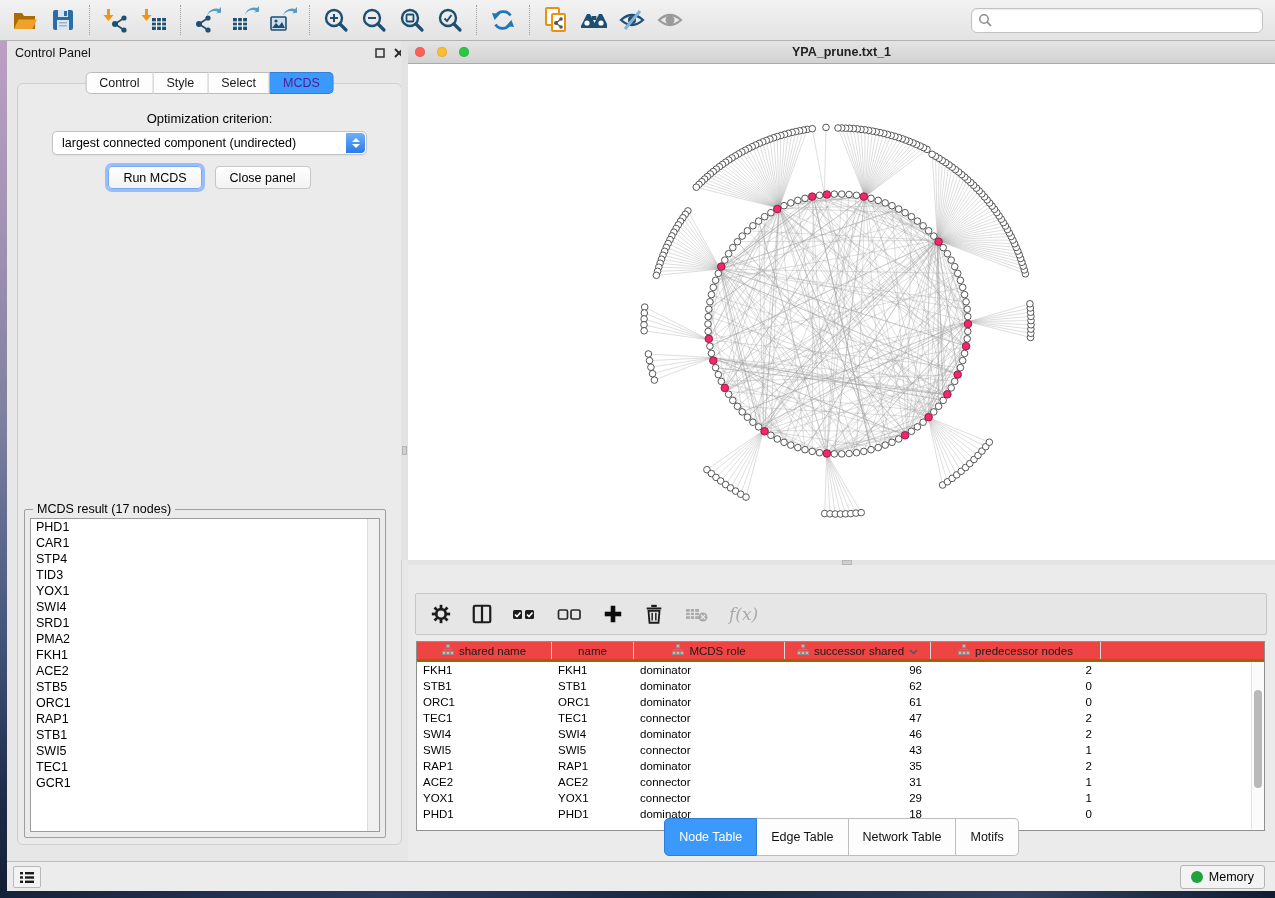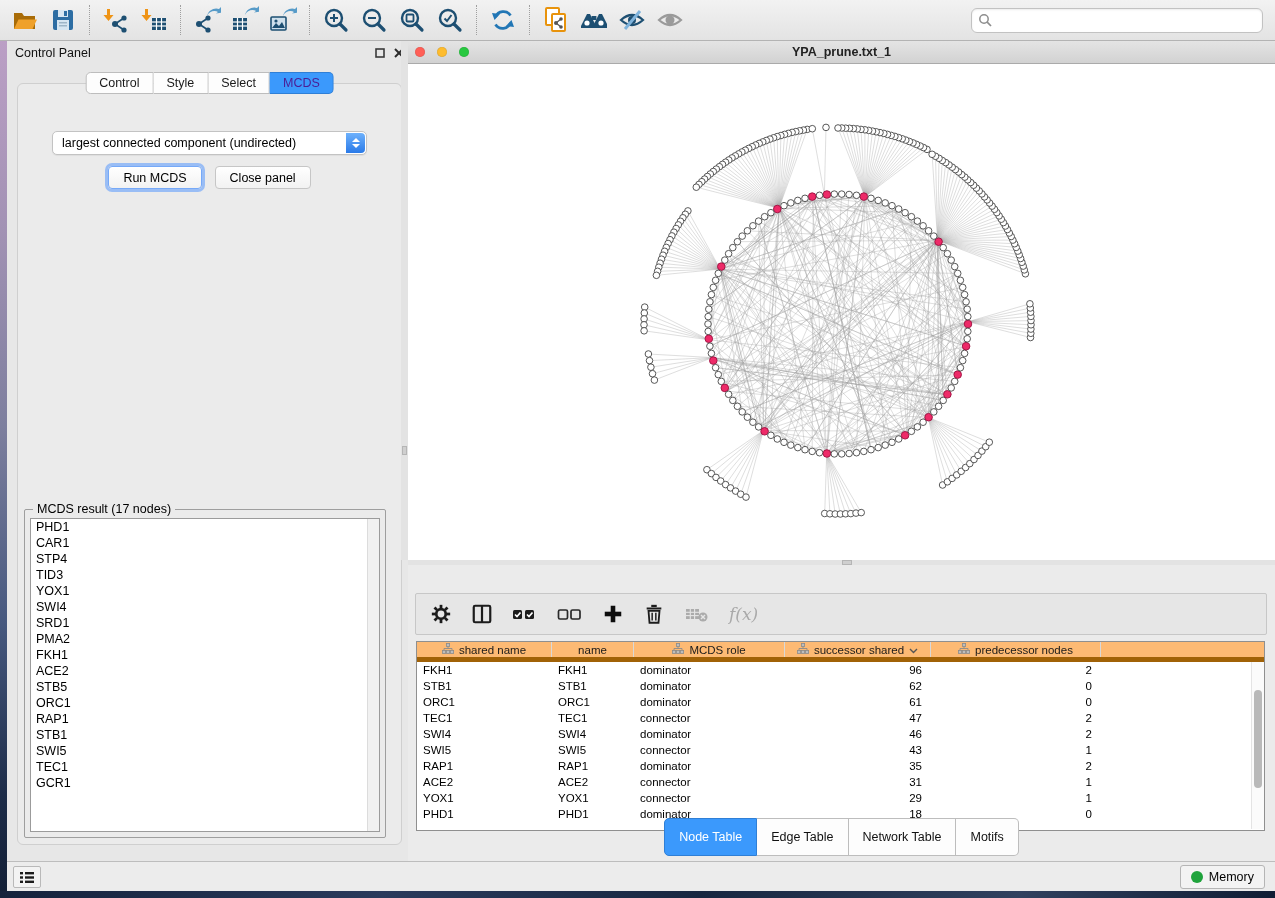--- a/index.html
+++ b/index.html
@@ -80,21 +80,21 @@
   .net-canvas { position:absolute; left:0; right:0; top:23px; bottom:0; background:#fff; overflow:hidden; }
 
   
   .table-panel { position:absolute; left:408px; right:0; top:565px; bottom:37px; background:#ebebeb; }
   .tp-toolbar { position:absolute; left:7px; right:8px; top:28px; height:42px; background:#e6e6e6;
     border:1px solid #c7c7c7; border-radius:2px; display:flex; align-items:center; padding-left:14px; gap:19px; }
   .tp-ic { display:flex; align-items:center; justify-content:center; }
   .fx-label { font-size:17px; font-style:italic; font-family:"DejaVu Serif","Liberation Serif",serif; color:#a9a9a9; }
 
   .node-table { position:absolute; left:8px; right:10px; top:76px; height:190px; background:#fff; border:1px solid #8f8f8f; }
-  .nt-header { display:flex; height:20px; background:#fdba74; border-bottom:5px solid #a16207; }
+  .nt-header { display:flex; height:20px; background:#ef4444; border-bottom:3px solid #a16207; }
   .th { display:flex; align-items:center; justify-content:center; gap:5px; border-right:1px solid #d8d8d8;
     font-size:11.5px; color:#1a1a1a; overflow:hidden; white-space:nowrap; }
   .th.filler { border-right:none; flex:1; }
   .nt-body { position:relative; }
   .tr { display:flex; height:16px; }
   .td { font-size:11.5px; color:#000; line-height:16px; overflow:hidden; white-space:nowrap; padding:0 6px; }
   .td.num { text-align:right; padding-right:9px; }
   .nt-scroll { position:absolute; right:0; top:20px; bottom:1px; width:13px; background:#fbfbfb; border-left:1px solid #e4e4e4; }
   .nt-thumb { position:absolute; left:2px; right:2px; top:28px; height:98px; background:#b9b9b9; border-radius:5px; }
 
@@ -301,20 +301,21 @@
     </div>
 
     <div class="cp-tabs">
       <div class="cp-tab">Control</div>
       <div class="cp-tab">Style</div>
       <div class="cp-tab">Select</div>
       <div class="cp-tab selected">MCDS</div>
     </div>
 
     <div class="cp-box">
+      <div class="opt-label">Optimization criterion:</div>
       <div class="opt-select">
         <span>largest connected component (undirected)</span>
         <span class="opt-stepper">
             <i class="up"></i>
             <i class="down"></i>
           </span>
       </div>
       <div class="cp-buttons">
         <button class="mac-btn focus-ring">Run MCDS</button>
         <button class="mac-btn">Close panel</button>

